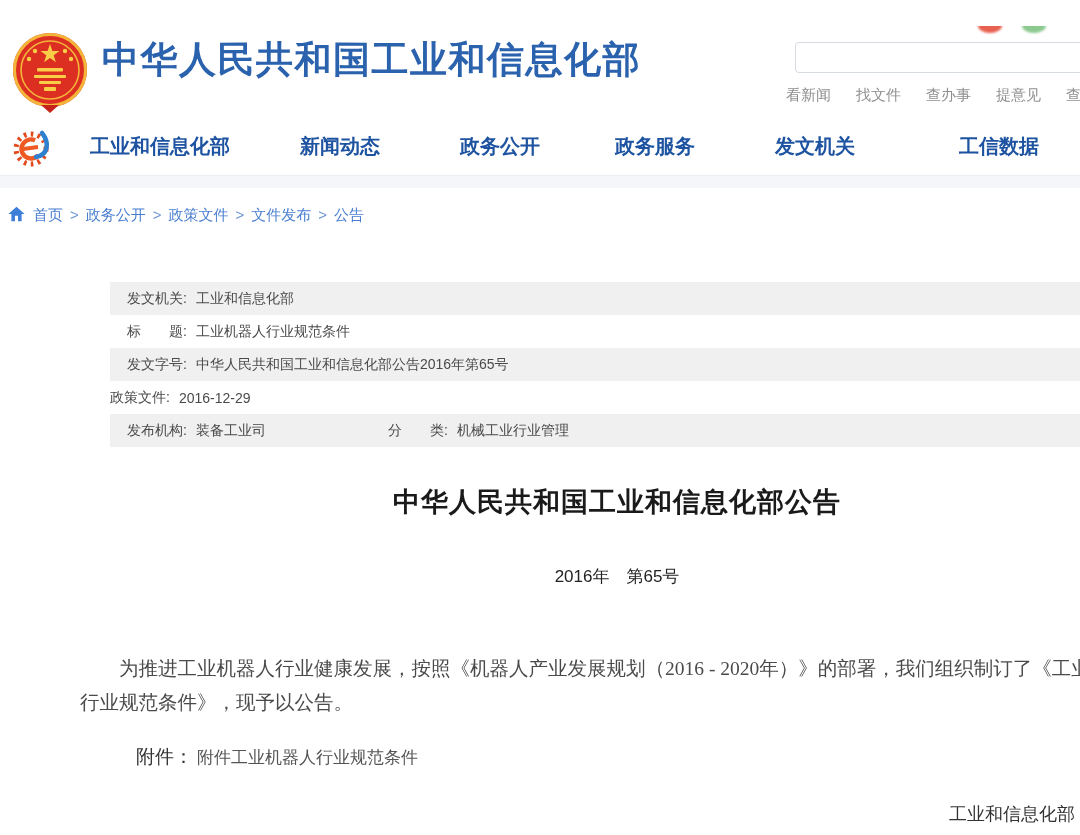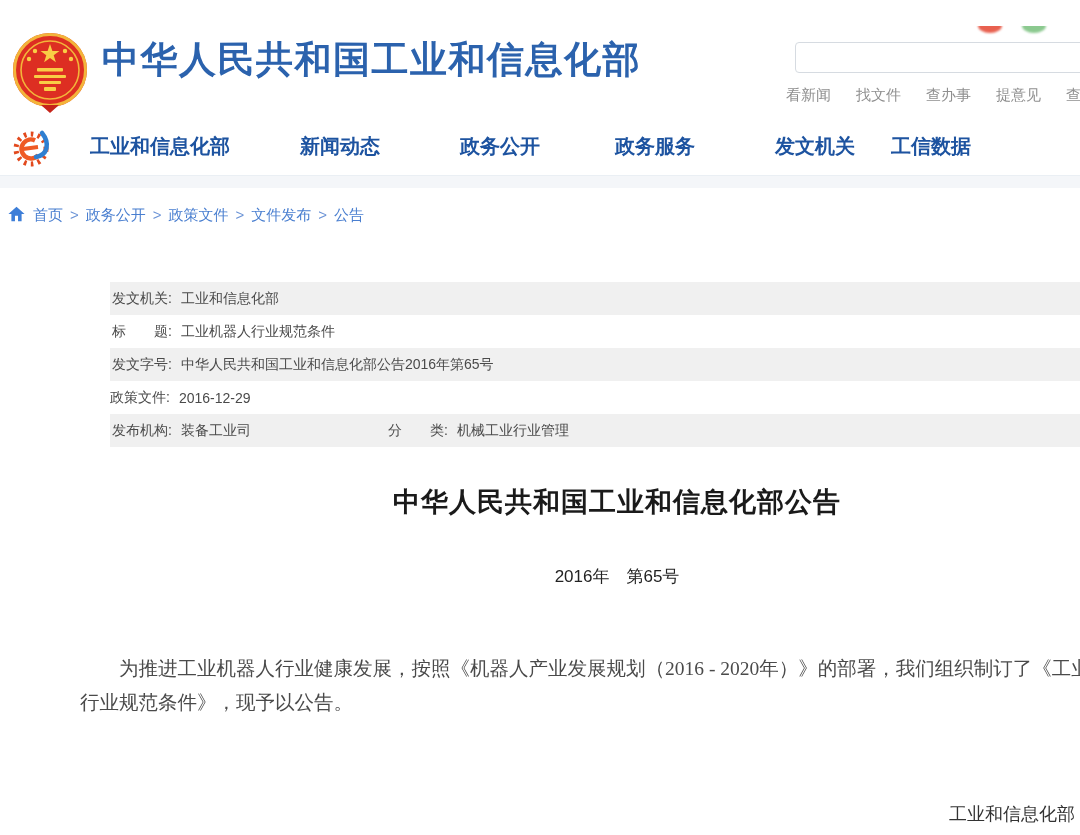--- a/index.html
+++ b/index.html
@@ -31,42 +31,42 @@
     font-size:15px; color:#8f8f8f; white-space:nowrap;
   }
   .quick-links span { cursor:pointer; }
   
   .gear-logo { position:absolute; left:11px; top:98px; width:44px; height:46px; }
   .nav-item {
     position:absolute; top:107px; font-size:20px; font-weight:bold;
     color:#1d53a0; white-space:nowrap; cursor:pointer;
   }
   .nav-0 { left:90px; }  .nav-1 { left:300px; } .nav-2 { left:460px; }
-  .nav-3 { left:615px; } .nav-4 { left:775px; } .nav-5 { left:891px; }
+  .nav-3 { left:615px; } .nav-4 { left:775px; } .nav-5 { left:959px; }
   .band {
     position:absolute; left:0; top:149px; width:1080px; height:13px;
     background:#f4f6f9; border-top:1px solid #eaeff4;
   }
   
   .breadcrumb {
     position:absolute; left:8px; top:180px; display:flex; align-items:flex-start;
     font-size:15px; color:#4a7fd0; white-space:nowrap;
   }
   .breadcrumb .home-ic { width:17px; height:16px; margin-right:8px; display:block; }
   .breadcrumb .crumb { cursor:pointer; }
   .breadcrumb .sep { color:#6b93d6; margin:0 7px; }
   
   .meta { position:absolute; left:110px; top:256px; width:1000px; }
   .meta-row {
     height:33px; display:flex; align-items:center;
     font-size:14px; color:#4a4a4a;
   }
   .meta-row.odd { background:#f0f0f0; }
   .mcell { display:flex; align-items:center; }
-  .mcell.c1 { width:278px; padding-left:2px; }
+  .mcell.c1 { width:278px; padding-left:17px; }
   .mcell .mlabel { white-space:pre; }
   .mcell .mvalue { margin-left:9px; white-space:nowrap; }
   
   .doc-title {
     position:absolute; left:80px; top:458px; width:1074px; text-align:center;
     font-size:27px; font-weight:bold; color:#1a1a1a; letter-spacing:1px;
   }
   .doc-issue {
     position:absolute; left:80px; top:539px; width:1074px; text-align:center;
     font-size:17px; color:#222;
@@ -187,18 +187,22 @@
         <span class="mlabel">分　　类:</span>
         <span class="mvalue">机械工业行业管理</span>
       </div>
     </div>
   </div>
 
   <div class="doc-title">中华人民共和国工业和信息化部公告</div>
   <div class="doc-issue">2016年　第65号</div>
   <div class="doc-para">为推进工业机器人行业健康发展，按照《机器人产业发展规划（2016 - 2020年）》的部署，我们组织制订了《工业机器人行业规范条件》，现予以公告。</div>
 
+  <div class="doc-attach">
+    <span class="alabel">附件：</span>
+    <span class="alink">附件工业机器人行业规范条件</span>
+  </div>
 
   <div class="doc-sign">
     <div>工业和信息化部</div>
   </div>
 
 </div>
 
 </body></html>

